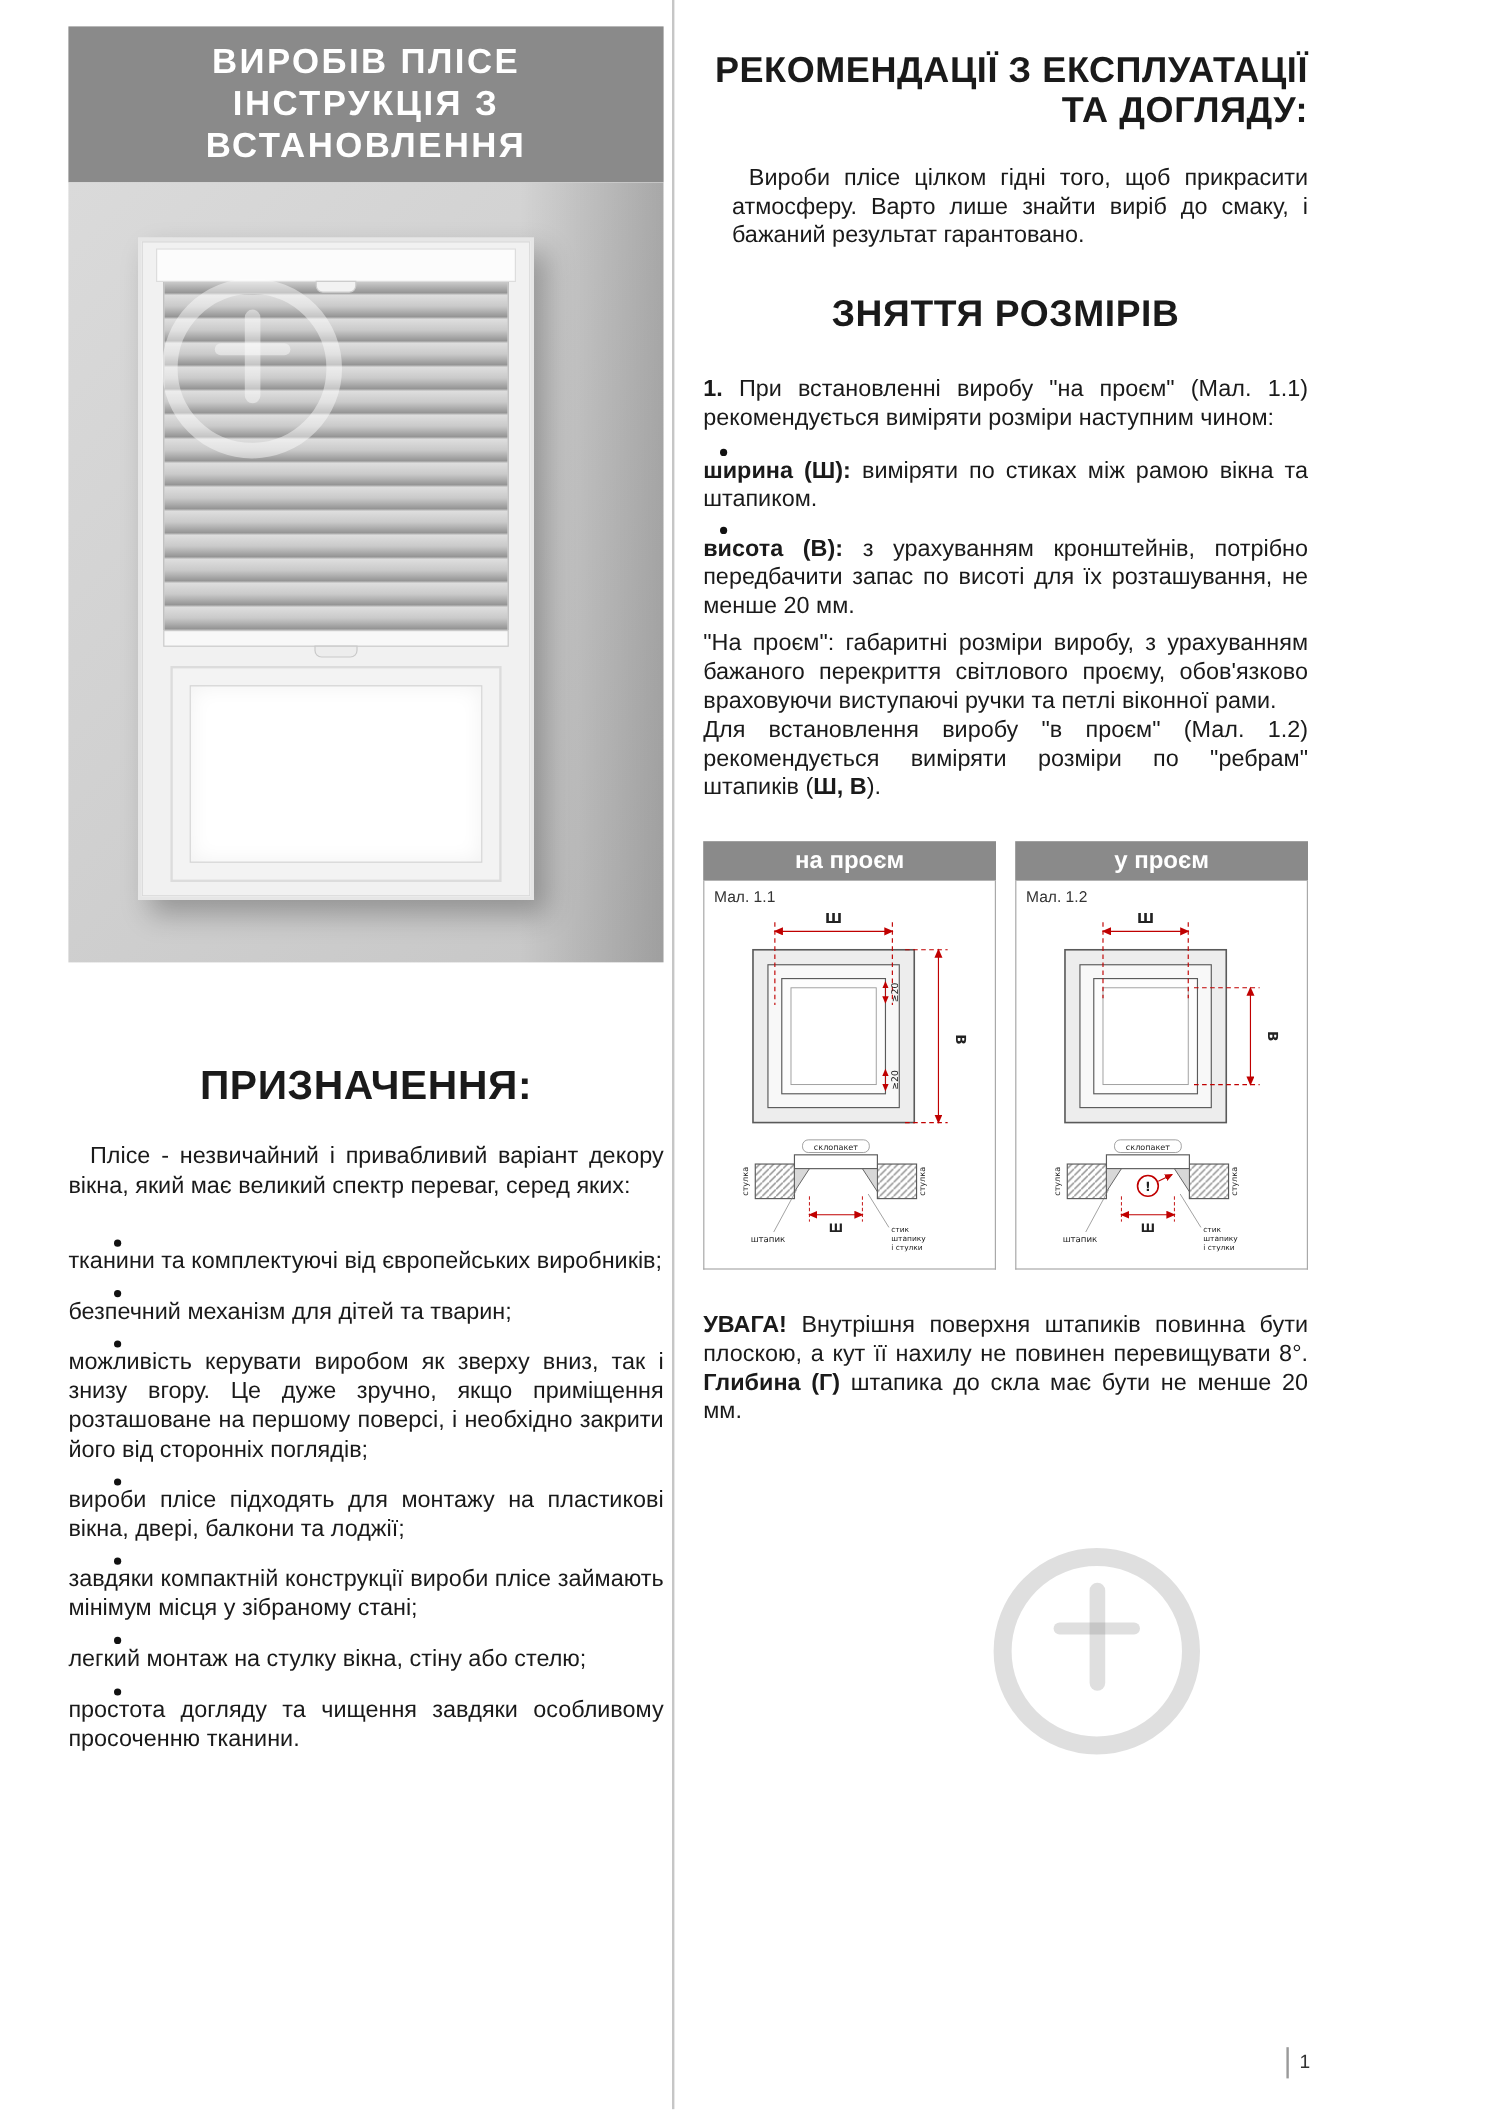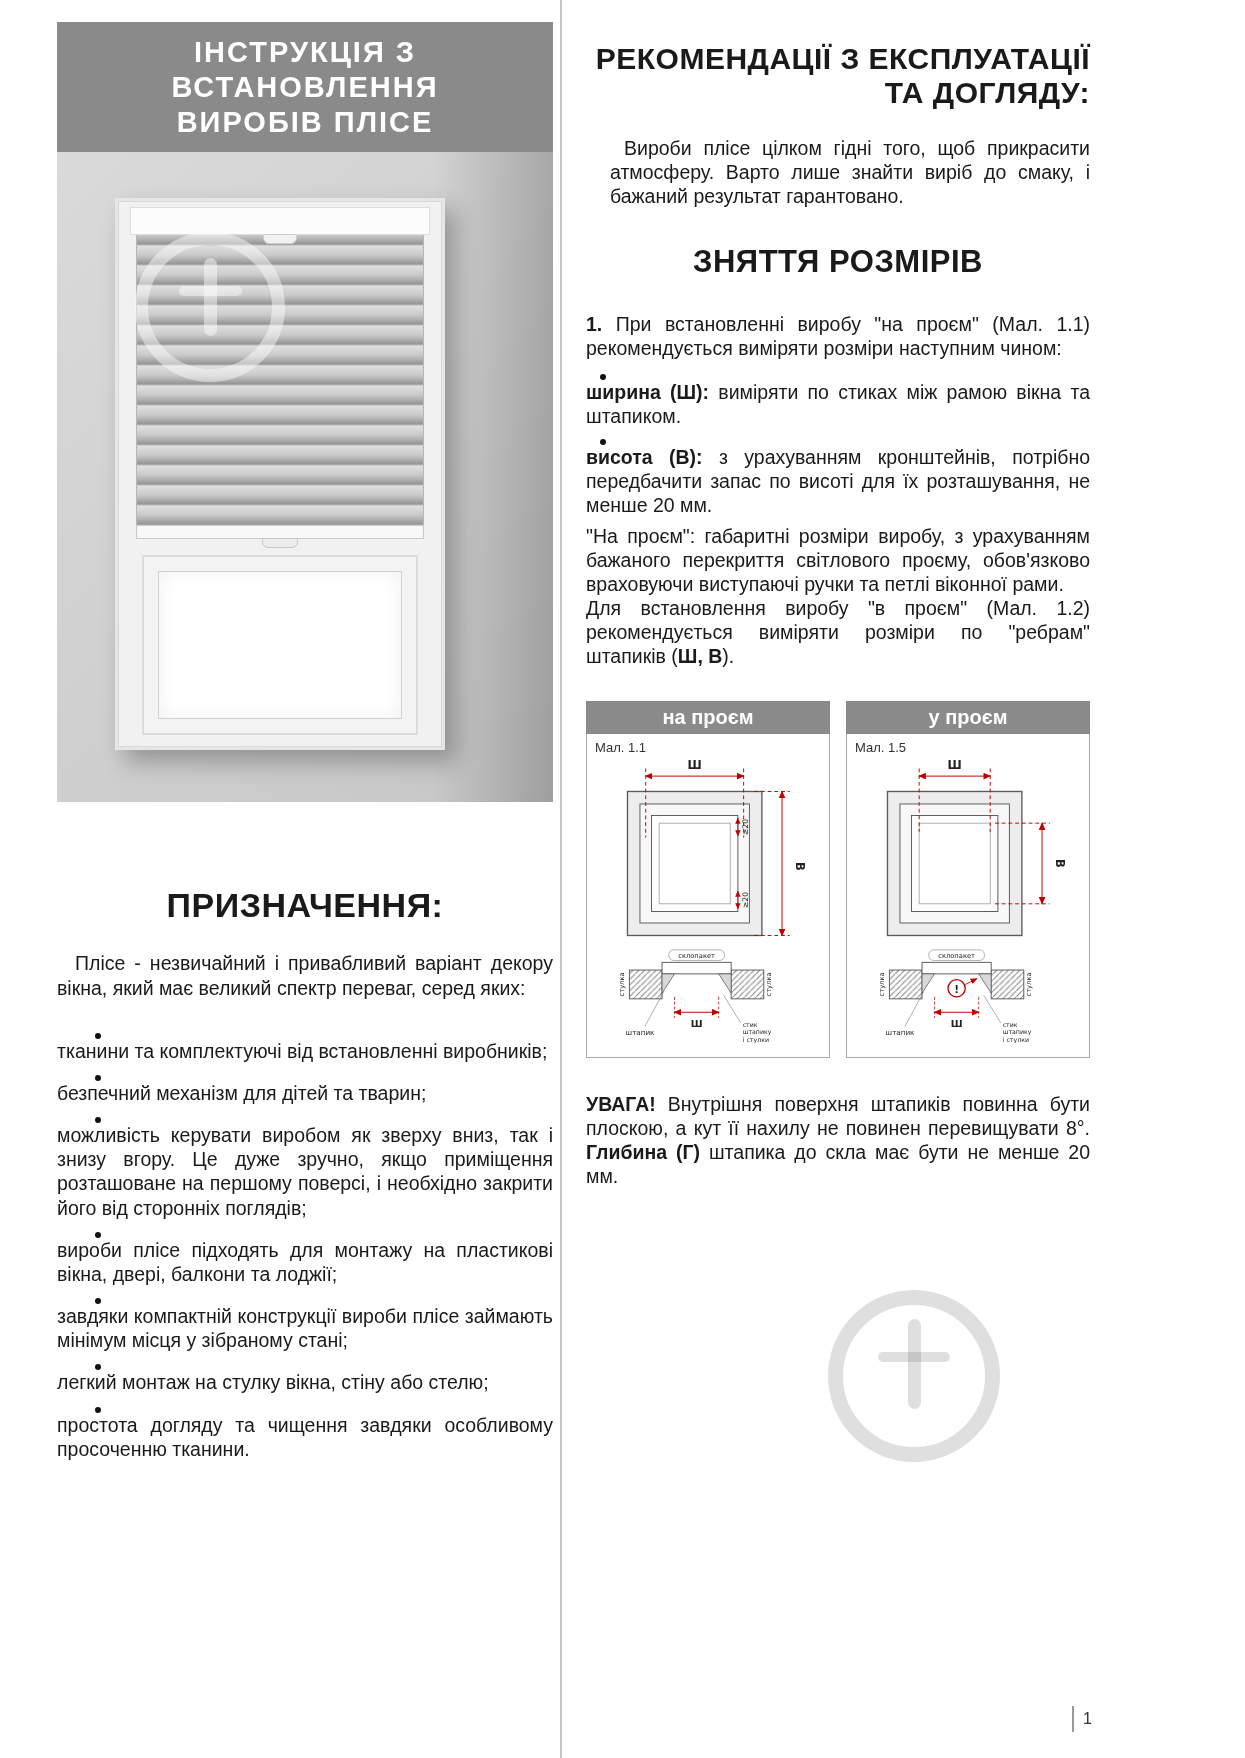--- a/index.html
+++ b/index.html
@@ -71,22 +71,22 @@
 </head>
 <body>
 
 <div class="page">
 
   <div class="divider"></div>
 
   <div class="col-left">
 
     <div class="banner">
+      <div>ВИРОБІВ ПЛІСЕ</div>
       <div>ІНСТРУКЦІЯ З ВСТАНОВЛЕННЯ</div>
-      <div>ВИРОБІВ ПЛІСЕ</div>
     </div>
 
     <div class="photo">
       <div class="reveal-shadow"></div>
       <div class="window">
         <div class="top-rail">
           <span class="handle"></span>
         </div>
         <div class="pleats"></div>
         <div class="bottom-rail">
@@ -103,21 +103,21 @@
       </div>
     </div>
 
     <h2 class="h-left">ПРИЗНАЧЕННЯ:</h2>
 
     <p class="txt intro">Плісе - незвичайний і привабливий варіант декору вікна, який має великий спектр переваг, серед яких:</p>
 
     <div class="blist">
       <div class="b-row">
           <span class="dot"></span>
-          <span class="b-text txt">тканини та комплектуючі від встановленні виробників;</span>
+          <span class="b-text txt">тканини та комплектуючі від європейських виробників;</span>
         </div>
       <div class="b-row">
           <span class="dot"></span>
           <span class="b-text txt">безпечний механізм для дітей та тварин;</span>
         </div>
       <div class="b-row">
           <span class="dot"></span>
           <span class="b-text txt">можливість керувати виробом як зверху вниз, так і знизу вгору. Це дуже зручно, якщо приміщення розташоване на першому поверсі, і необхідно закрити його від сторонніх поглядів;</span>
         </div>
       <div class="b-row">
@@ -220,21 +220,21 @@
               <text x="148" y="291" font-size="6.5">штапику</text>
               <text x="148" y="299" font-size="6.5">і стулки</text>
             </g>
           </svg>
         </div>
       </div>
 
       <div class="fig">
         <div class="fig-header">у проєм</div>
         <div class="fig-box">
-          <div class="fig-label">Мал. 1.5</div>
+          <div class="fig-label">Мал. 1.2</div>
           <svg viewBox="0 0 230 300">
             <defs>
               <pattern id="h2" width="6" height="6" patternUnits="userSpaceOnUse">
                 <path d="M0 6 L6 0" stroke="#8a8a8a" stroke-width="1.2"></path>
               </pattern>
               <marker id="m2" markerWidth="9" markerHeight="8" refX="7" refY="3.5" orient="auto-start-reverse">
                 <path d="M0 0 L8 3.5 L0 7 Z" fill="#c00000"></path>
               </marker>
             </defs>
             <g stroke="#5a5a5a" stroke-width="1.4">

